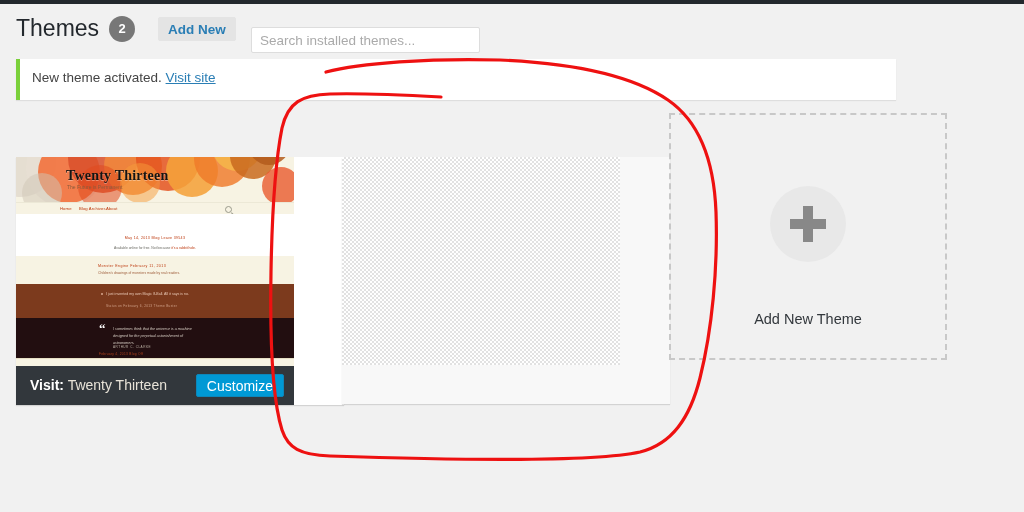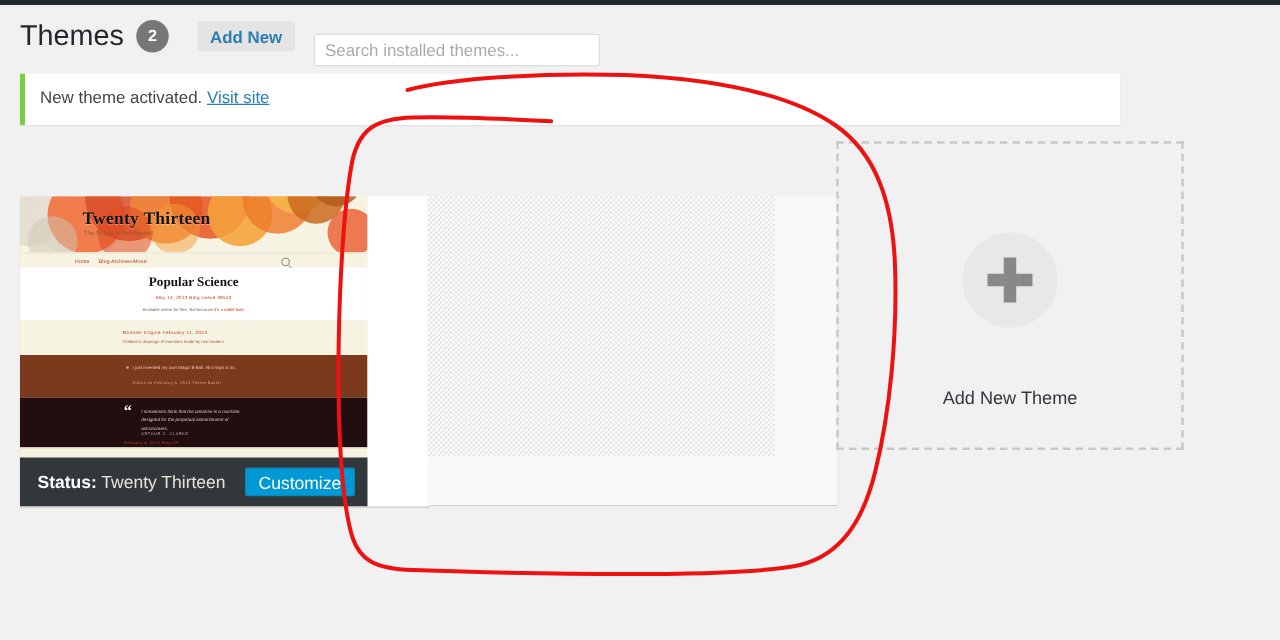--- a/index.html
+++ b/index.html
@@ -468,21 +468,20 @@
       </div>
 
       <div class="tt-nav">
         <div class="tt-nav-item" style="left:44px;">Home</div>
         <div class="tt-nav-item" style="left:63px;">Blog Archives</div>
         <div class="tt-nav-item" style="left:90px;">About</div>
         <div class="tt-search"></div>
       </div>
 
       <div class="tt-post">
-        <div class="tt-post-title">Popular Science</div>
         <div class="tt-meta">May 14, 2013    Blog    Leave 39543</div>
         <div class="tt-excerpt">
           <span>Available online for free. Not because </span><b>it's a rabbit hole.</b>
         </div>
       </div>
 
       <div class="tt-cream">
         <div class="tt-cream-line1">Monster Engine    February 11, 2013</div>
         <div class="tt-cream-line2">Children's drawings of monsters made by real readers.</div>
       </div>
@@ -498,21 +497,21 @@
         <div class="tt-quote">I sometimes think that the universe is a machine designed for the perpetual astonishment of astronomers.</div>
         <div class="tt-cite">ARTHUR C. CLARKE</div>
         <div class="tt-dark-meta">February 4, 2013    Blog    Off</div>
       </div>
 
       <div class="tt-footer-strip"></div>
     </div>
 
     <div class="active-bar">
       <div class="active-label">
-        <b>Status:</b>
+        <b>Visit:</b>
         <span class="name">Twenty Thirteen</span>
       </div>
       <div class="customize-btn">Customize</div>
     </div>
   </div>
 
   <div class="theme-card child-card">
     <div class="checker"></div>
   </div>
 

